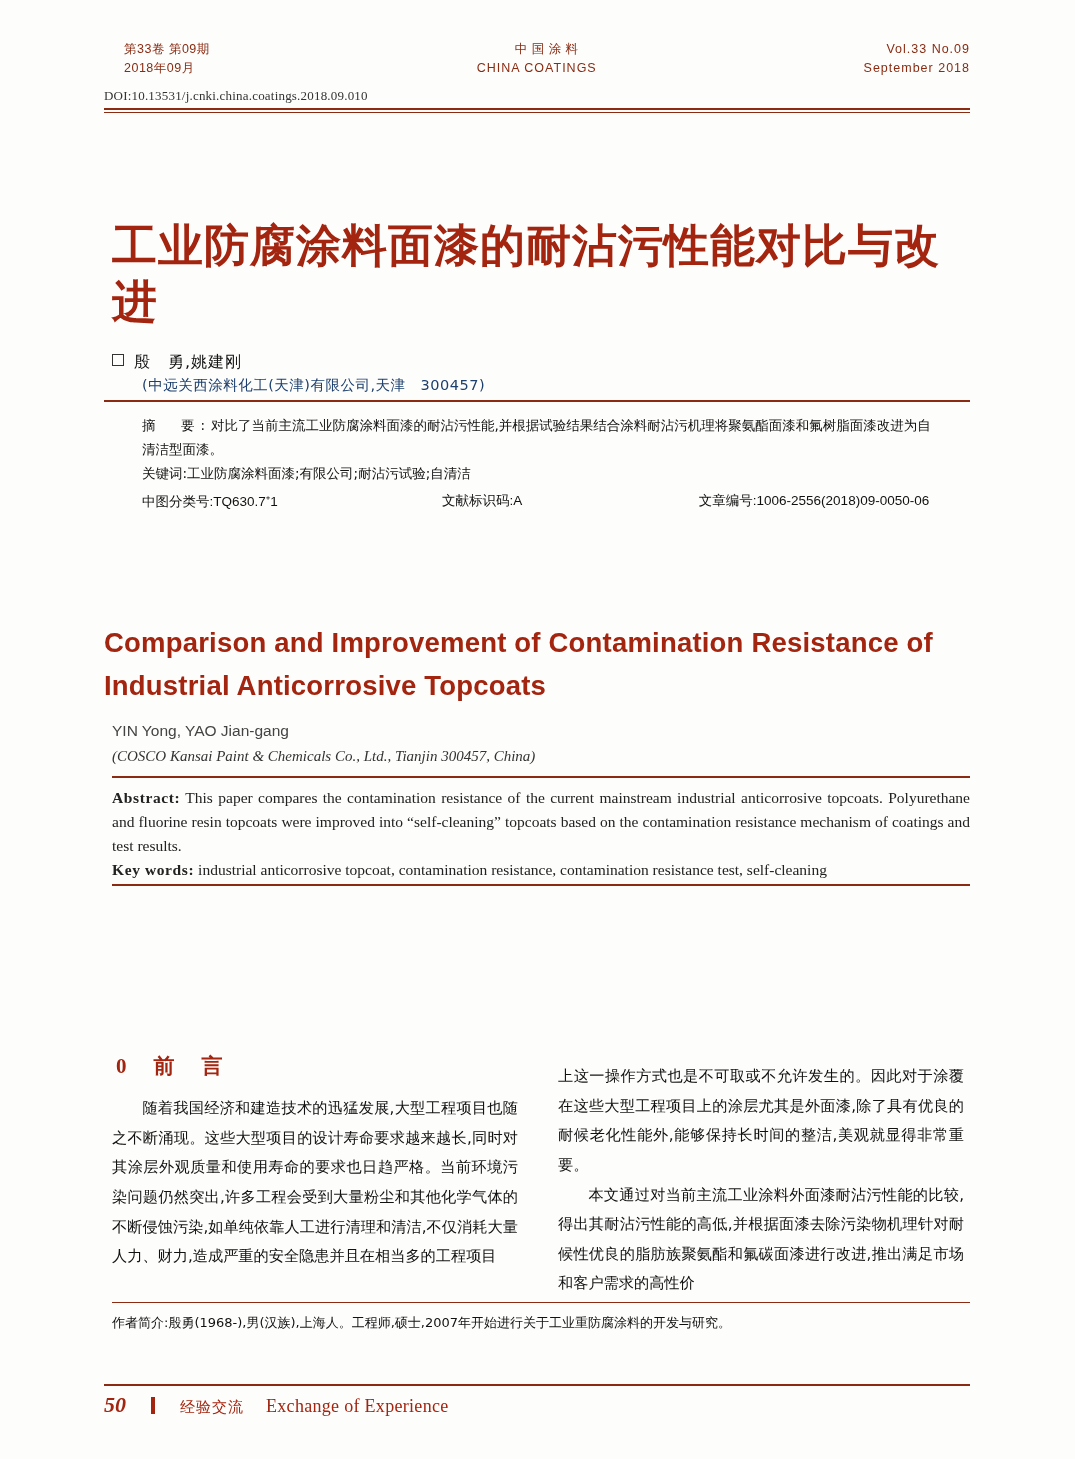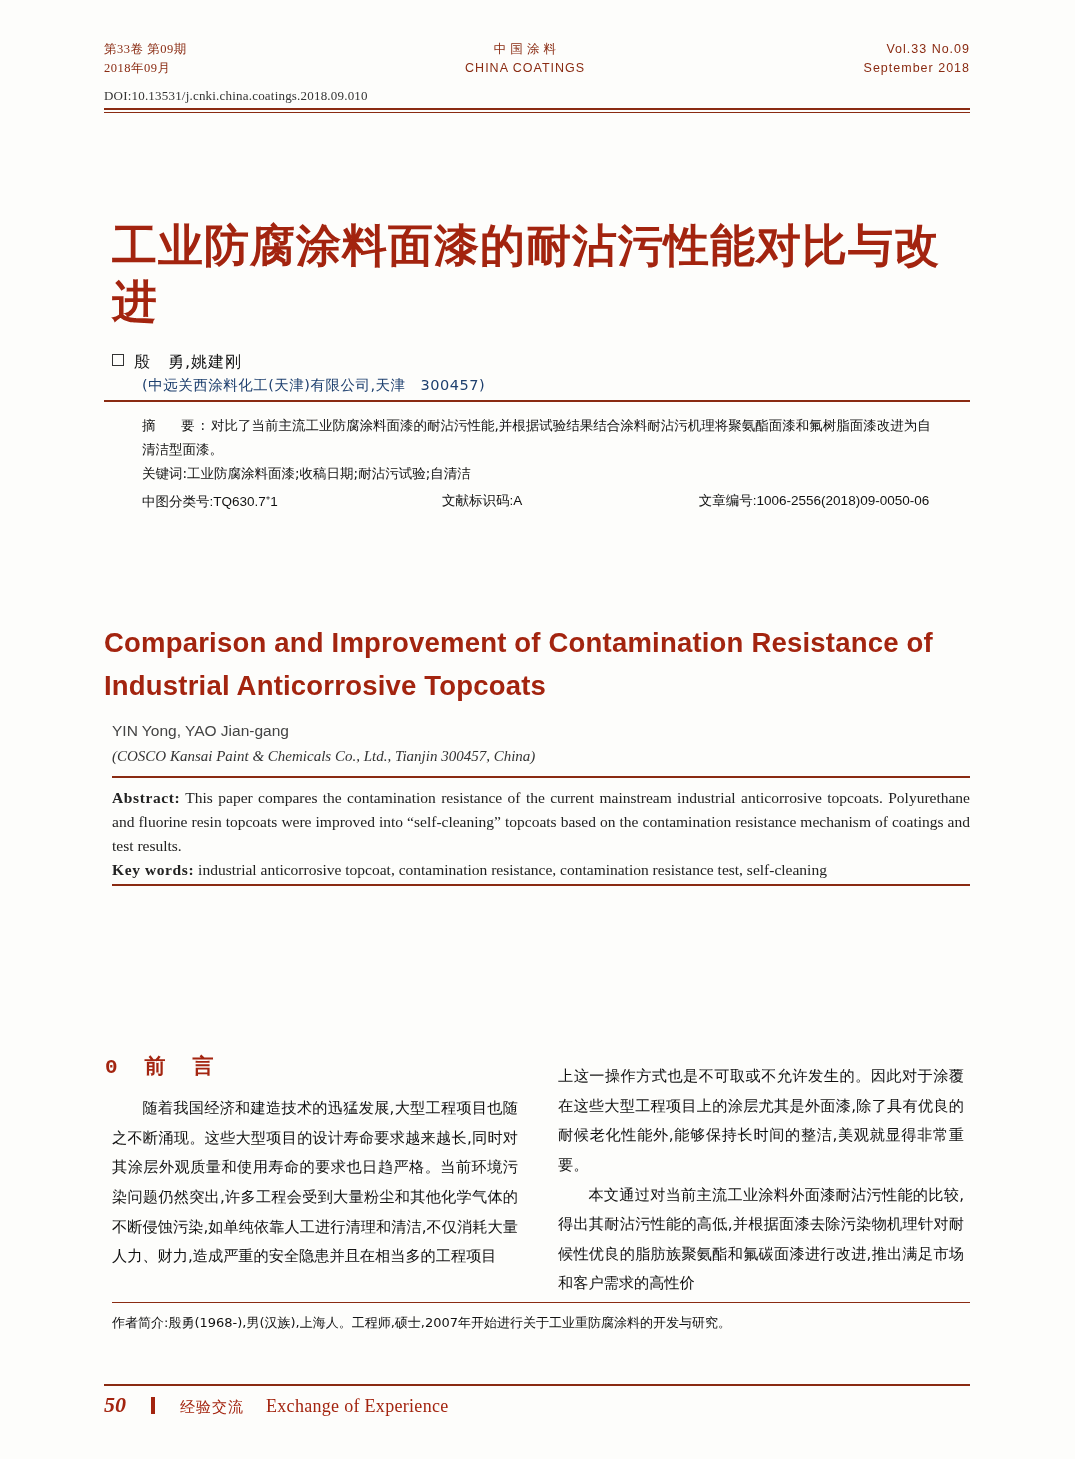--- a/index.html
+++ b/index.html
@@ -32,21 +32,21 @@
     font-size: 13.5px;
     color: #8a2b12;
     letter-spacing: .5px;
   }
   .masthead .col {
     line-height: 1.55;
   }
   .masthead .col.left { text-align: left; }
   .masthead .col.mid  { text-align: center; }
   .masthead .col.right{ text-align: right; }
-  .masthead .cn { font-family: Liberation Serif, serif; font-size: 12.5px; }
+  .masthead .cn { font-family: Liberation Sans, sans-serif; font-size: 12.5px; margin-left: 20px; }
   .masthead .en { font-family: "Liberation Sans", sans-serif; font-size: 12.5px; letter-spacing: 1px;}
 
   .doi {
     position: absolute;
     left: 104px;
     top: 88px;
     font-size: 13px;
     color: #333;
     letter-spacing: .2px;
   }
@@ -213,23 +213,23 @@
     left: 112px;
     top: 884px;
     width: 858px;
     height: 1.5px;
     background: #8a2b12;
   }
 
   
   .sec-head {
     position: absolute;
-    left: 105px;
+    left: 116px;
     top: 1052px;
-    font-family: Liberation Mono, monospace;
+    font-family: Liberation Serif, serif;
     font-weight: bold;
     font-size: 21px;
     color: #a3240f;
     letter-spacing: 3px;
   }
   .col-left, .col-right {
     position: absolute;
     width: 406px;
     font-family: "DejaVu Sans", sans-serif;
     font-size: 15.2px;
@@ -336,21 +336,21 @@
     <span class="sqr"></span><span>殷　勇,姚建刚</span>
   </div>
   <div class="cn-affil">(中远关西涂料化工(天津)有限公司,天津　300457)</div>
   <div class="rule-cn"></div>
 
   <div class="cn-abs">
     <span class="lab">摘　要:</span><span>对比了当前主流工业防腐涂料面漆的耐沾污性能,并根据试验结果结合涂料耐沾污机理将聚氨酯面漆和氟树脂面漆改进为自清洁型面漆。</span>
   </div>
 
   <div class="cn-kw">
-    <span>关键词:</span><span>工业防腐涂料面漆;收稿日期;耐沾污试验;自清洁</span>
+    <span>关键词:</span><span>工业防腐涂料面漆;有限公司;耐沾污试验;自清洁</span>
   </div>
 
   <div class="cn-codes">
     <div class="c1">中图分类号:TQ630.7⁺1</div>
     <div class="c2">文献标识码:A</div>
     <div class="c3">文章编号:1006-2556(2018)09-0050-06</div>
   </div>
 
   <div class="en-title">Comparison and Improvement of Contamination Resistance of Industrial Anticorrosive Topcoats</div>
   <div class="en-authors">YIN Yong, YAO Jian-gang</div>

